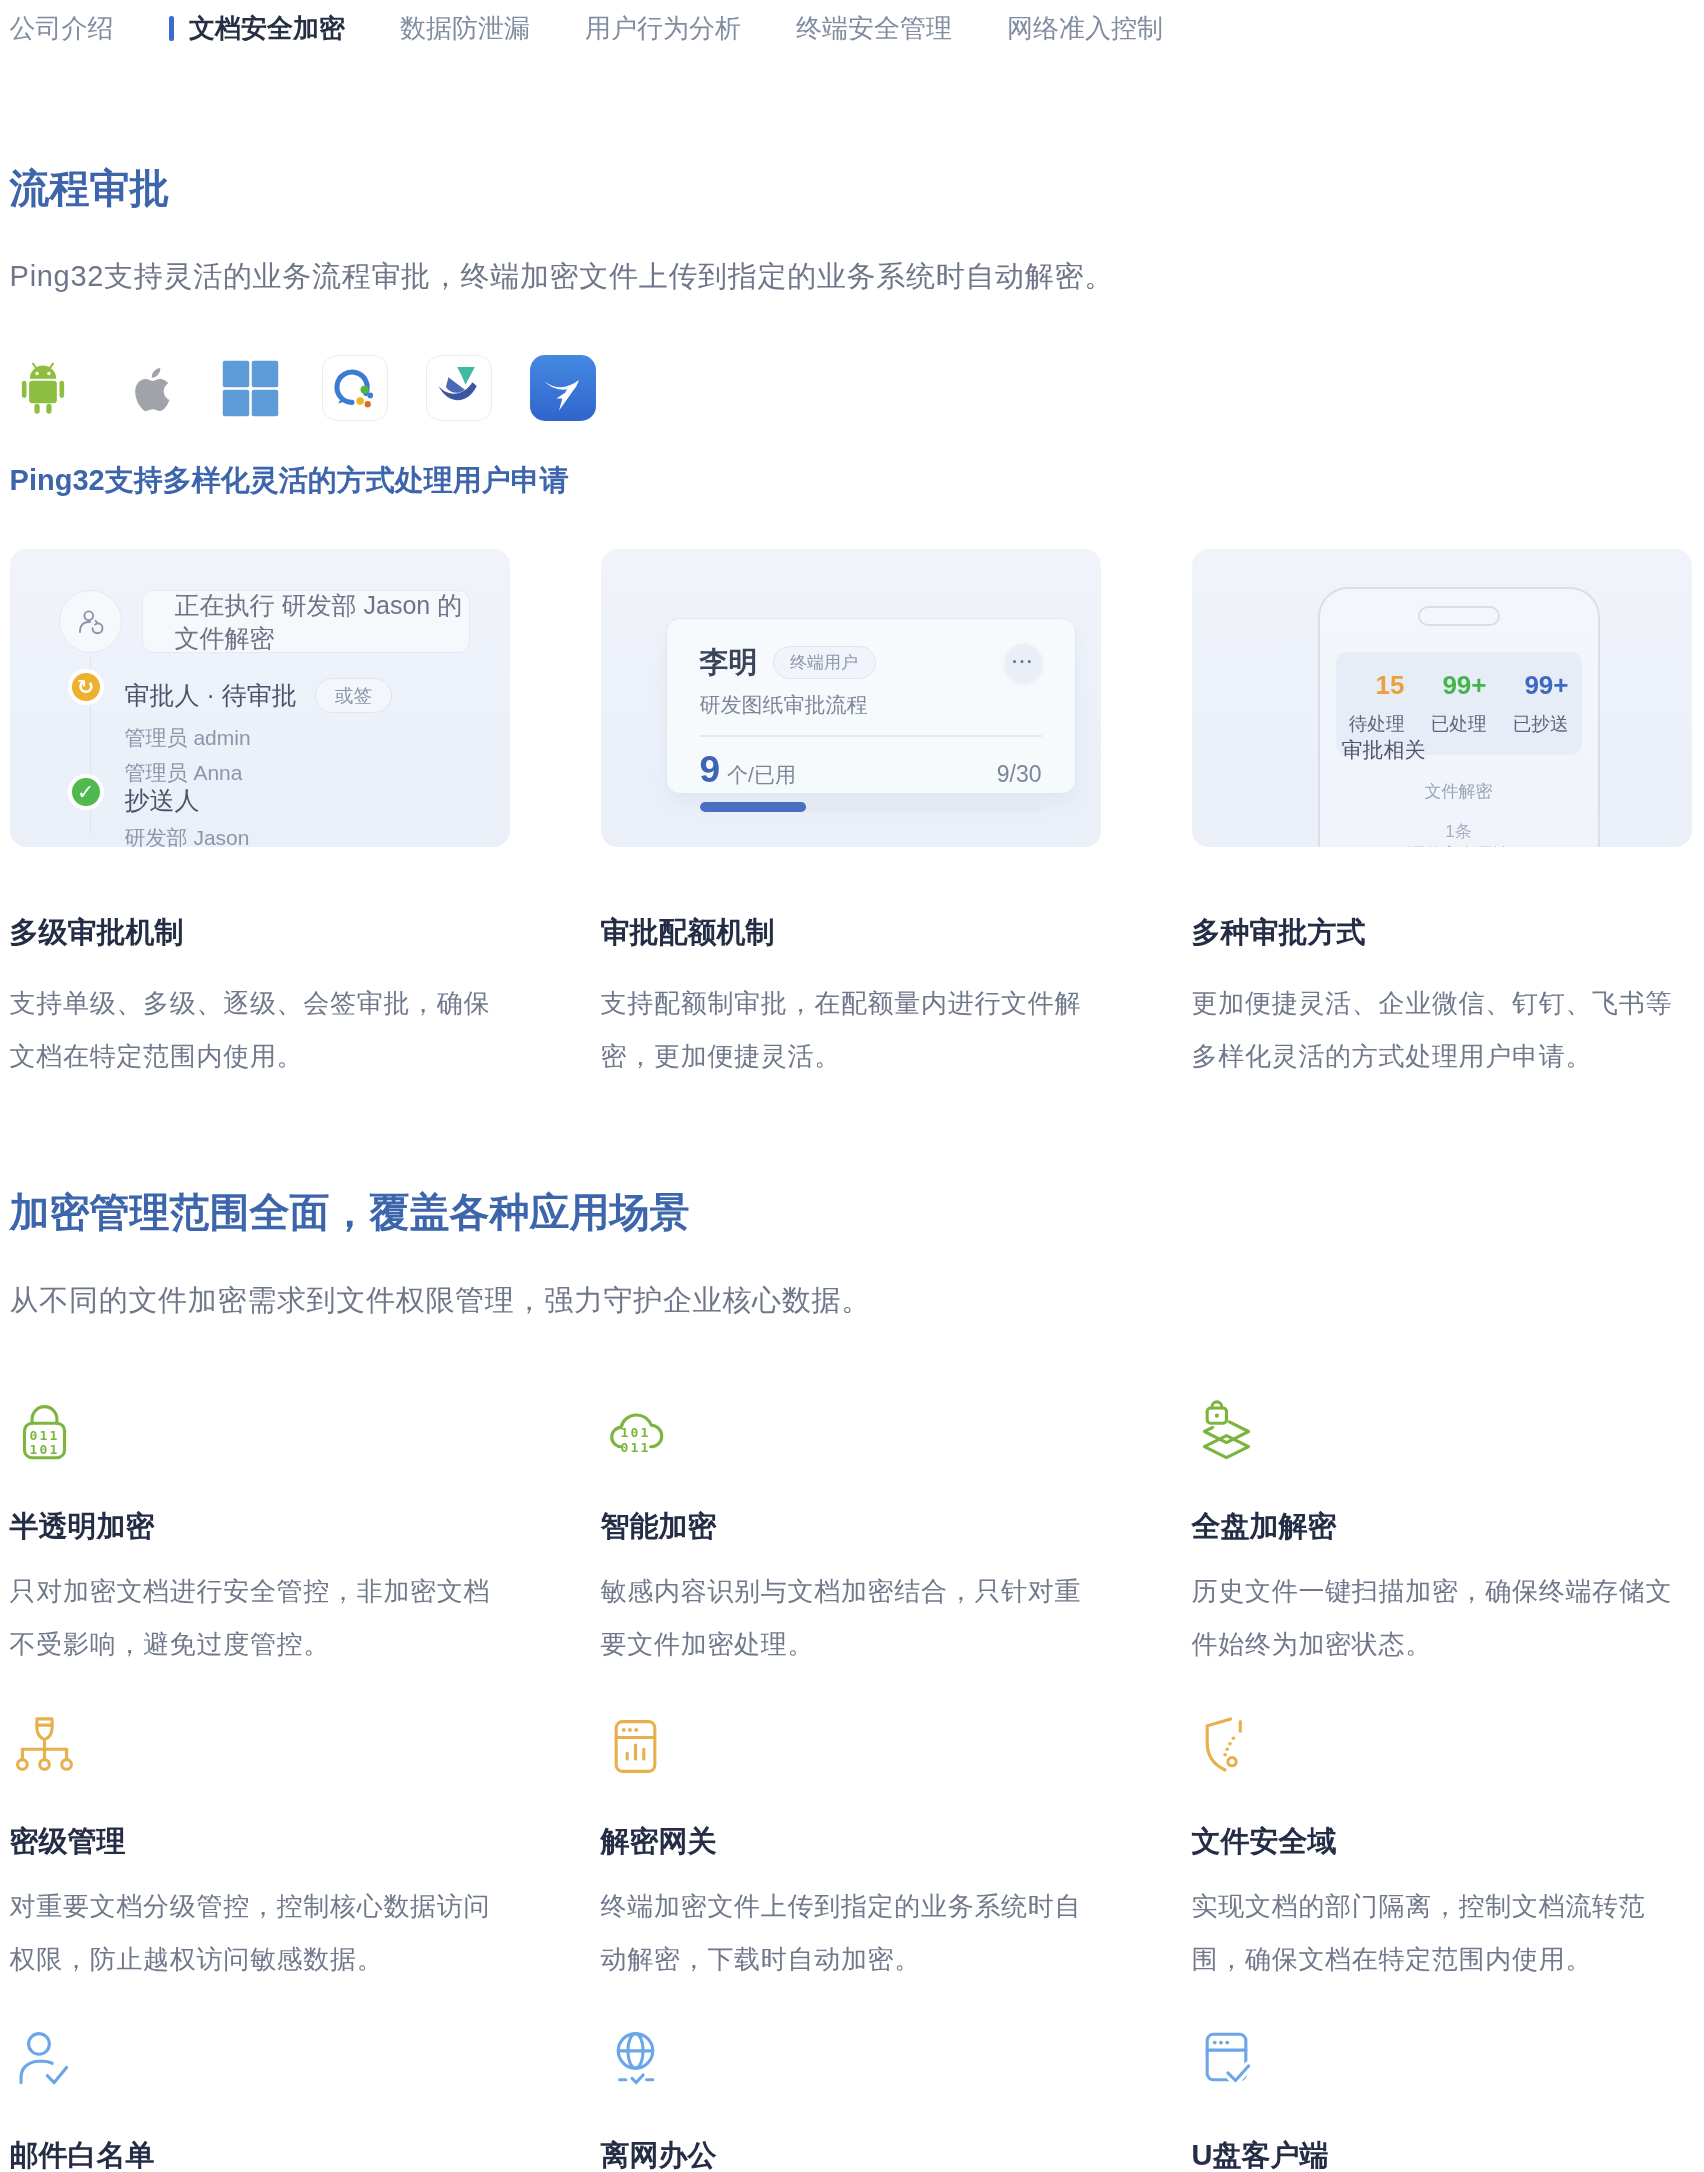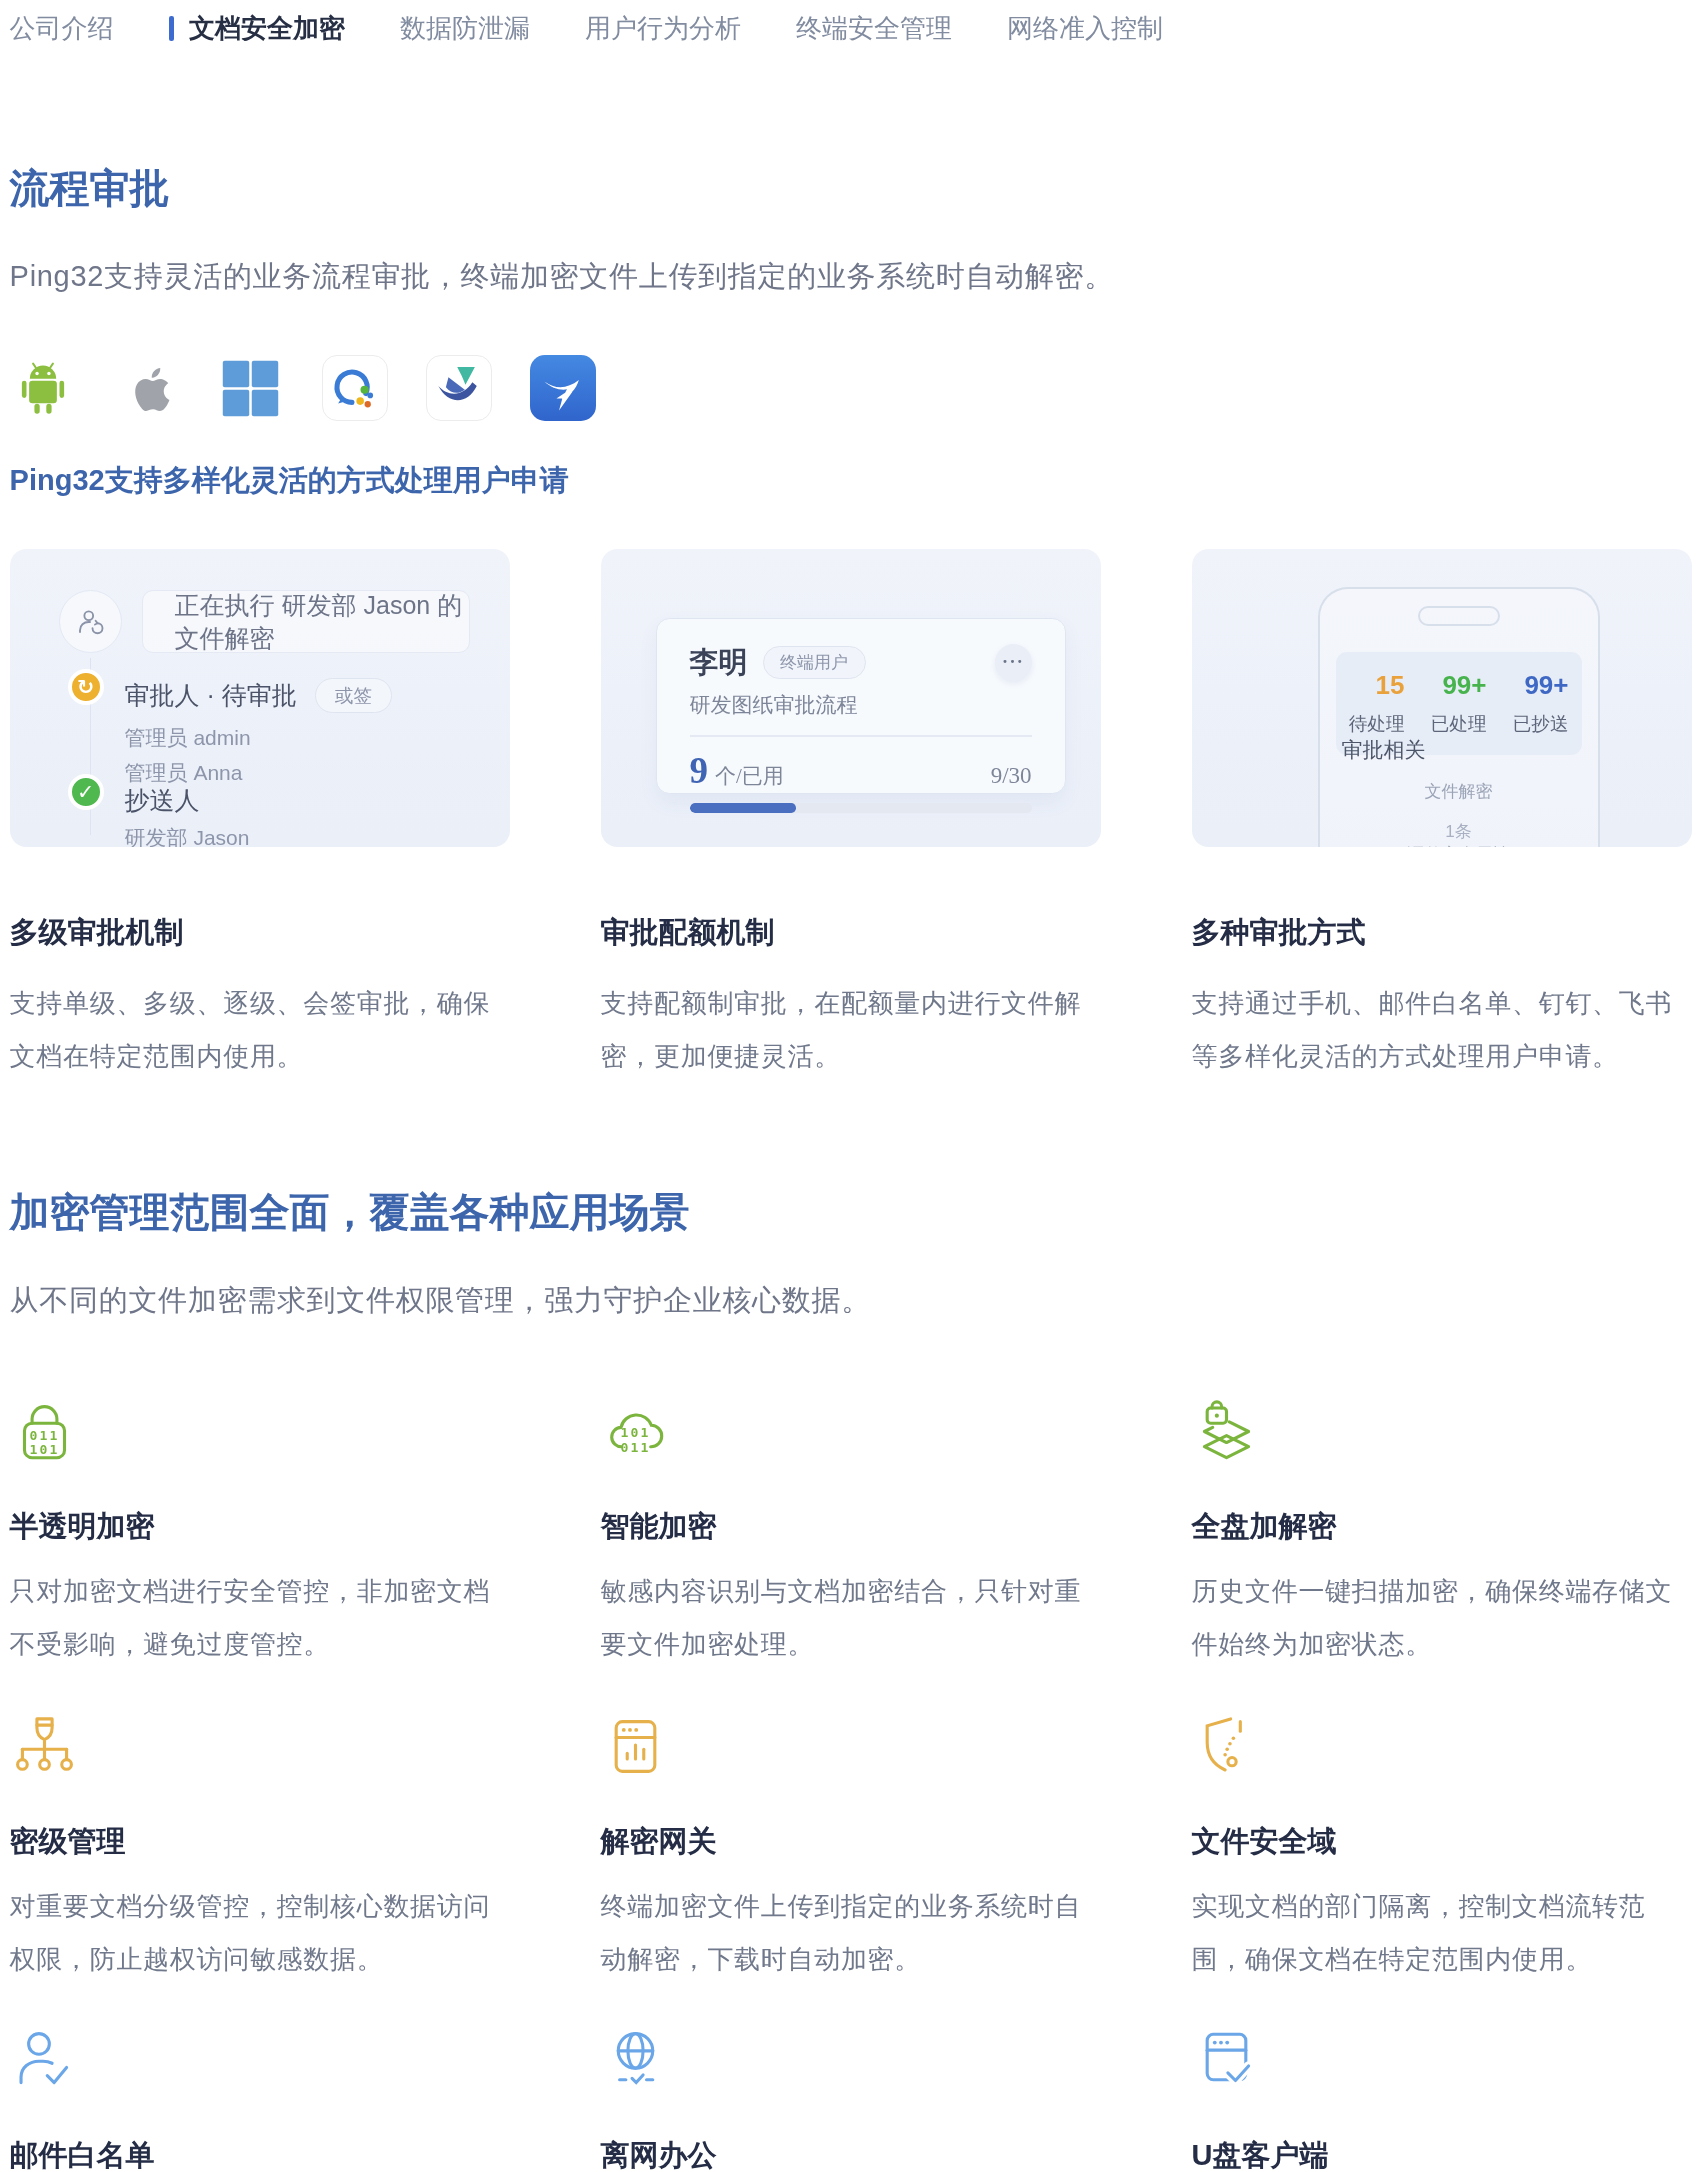--- a/index.html
+++ b/index.html
@@ -48,23 +48,23 @@
   .t-icon.done { left:58px; top:225px; background:#4FB84E; }
   .t-label { position:absolute; left:115px; font-size:25px; color:#4B5368; font-weight:500; display:flex; align-items:center; }
   .t-label.l1 { top:129px; }
   .t-label.l2 { top:235px; }
   .t-tag { margin-left:18px; font-size:18.6px; font-weight:400; color:#8D95AA; border:1.4px solid #DFE5F0;
            background:#F3F6FB; border-radius:687px; padding:3.4px 19px; }
   .t-member { position:absolute; left:115px; font-size:21px; color:#8D95AA; }
   .m1 { top:175px; } .m2 { top:210px; } .m3 { top:275px; }
 
   
-  .c2-inner { position:absolute; left:55px; top:69px; width:410px; height:176px; border-radius:13.7px;
+  .c2-inner { position:absolute; left:65px; top:69px; width:410px; height:176px; border-radius:13.7px;
               background:#F7FAFD; border:1.4px solid #DFE6F2; box-shadow:0 8.2px 20.6px rgba(70,100,170,.06);
-              padding:23.4px 33px 0 33px;font-family:Liberation Serif, serif; }
+              padding:23.4px 33px 0 33px; }
   .c2-row1 { display:flex; align-items:center; }
   .c2-name { font-size:29px; font-weight:600; color:#3A4358; }
   .c2-badge { margin-left:15px; font-size:17px; color:#8D95AA; border:1.4px solid #DFE5F0; background:#F1F5FB;
               border-radius:687px; padding:4.1px 16.5px; }
   .c2-menu { margin-left:auto; width:37px; height:37px; border-radius:50%; background:#E9EEF7;
              box-shadow:0 2.7px 6.9px rgba(70,100,170,.10); display:flex; align-items:center; justify-content:center;
              color:#6A7388; font-size:18px; letter-spacing:1.4px; font-weight:700; }
   .c2-flow { margin-top:8.2px; font-size:21px; color:#7D8599; }
   .c2-div { margin-top:16.5px; height:1.4px; background:#E4E9F3; }
   .c2-row2 { margin-top:12.4px; display:flex; align-items:baseline; }
@@ -275,21 +275,21 @@
     <div>
       <div class="col-title">多级审批机制</div>
       <div class="col-desc">支持单级、多级、逐级、会签审批，确保文档在特定范围内使用。</div>
     </div>
     <div>
       <div class="col-title">审批配额机制</div>
       <div class="col-desc">支持配额制审批，在配额量内进行文件解密，更加便捷灵活。</div>
     </div>
     <div>
       <div class="col-title">多种审批方式</div>
-      <div class="col-desc">支持通过手机、邮件白名单、钉钉、飞书等多样化灵活的方式处理用户申请。</div>
+      <div class="col-desc">更加便捷灵活、企业微信、钉钉、飞书等多样化灵活的方式处理用户申请。</div>
     </div>
   </div>
 
   <div class="h1 second">加密管理范围全面，覆盖各种应用场景</div>
   <div class="lead">从不同的文件加密需求到文件权限管理，强力守护企业核心数据。</div>
 
   <div class="grid3 features">
 
     <div>
       <div class="f-icon">

